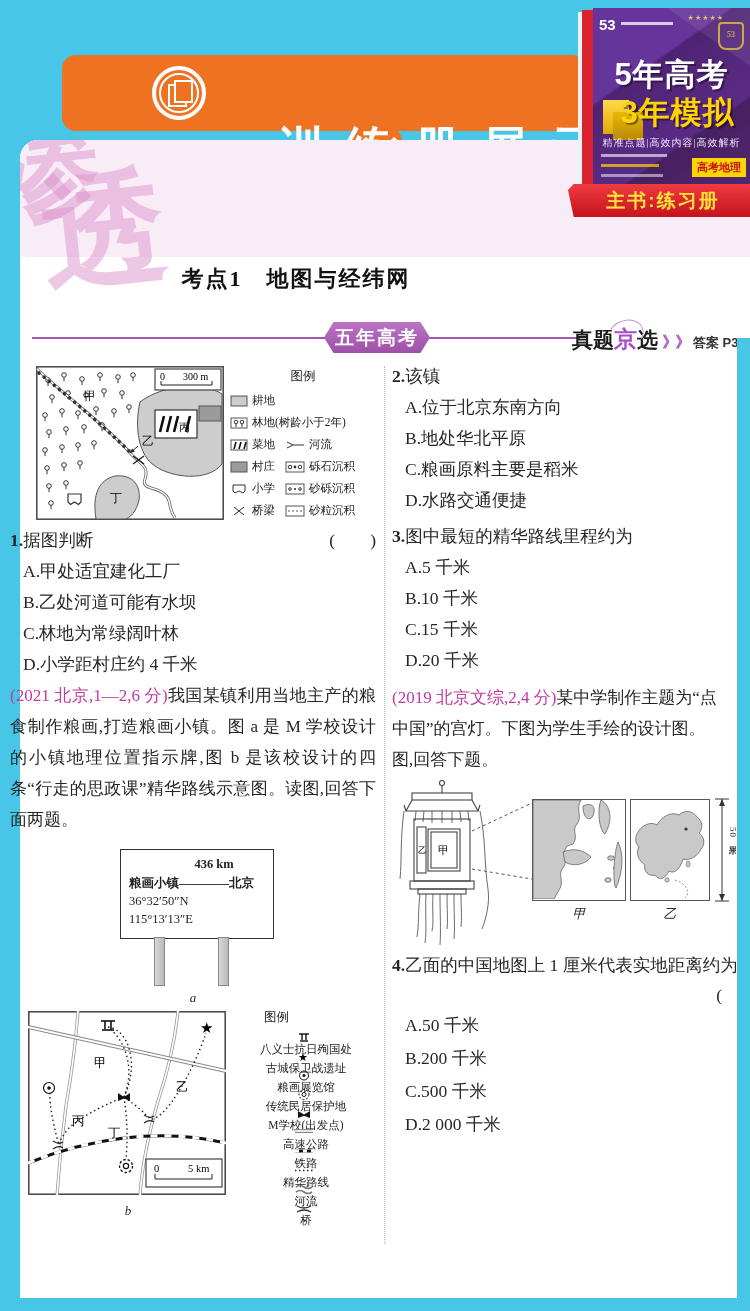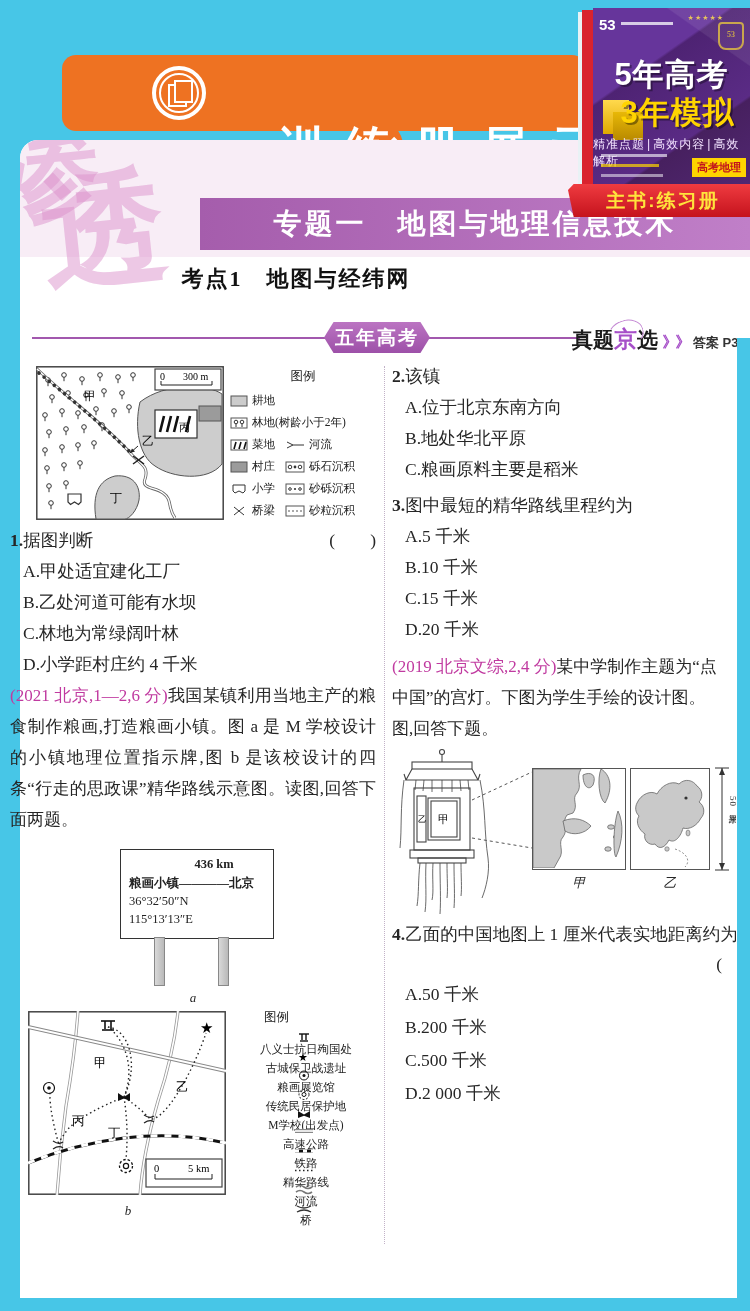--- a/index.html
+++ b/index.html
@@ -25,21 +25,21 @@
   .b53{left:6px;top:8px;color:#fff;font-family:"Liberation Sans",sans-serif;font-weight:bold;font-size:15px;}
   .bbar{background:rgba(255,255,255,0.75);height:3px;}
   .bstars{right:26px;top:6px;color:#e7c45c;font-size:7px;letter-spacing:1px;}
   .bshield{right:6px;top:14px;width:22px;height:24px;border:2px solid #c9a64d;border-radius:4px 4px 8px 8px;
      color:#c9a64d;font-size:8px;font-weight:bold;text-align:center;line-height:22px;}
   .btitle1{left:0;top:46px;width:100%;text-align:center;color:#fff;font-weight:bold;font-size:31px;
      font-family:"Liberation Sans",sans-serif;letter-spacing:1px;text-shadow:2px 2px 0 rgba(0,0,0,.35);}
   .btitle2{left:6px;top:84px;width:100%;text-align:center;color:#ffd400;font-weight:bold;font-size:31px;
      font-family:"Liberation Sans",sans-serif;letter-spacing:1px;text-shadow:2px 2px 0 rgba(0,0,0,.4);}
   .yb{background:linear-gradient(#ffd94d,#e0a900);}
-  .btag{left:0;top:128px;width:100%;color:#f3e3ff;font-size:12px;letter-spacing:1px;font-family:Liberation Mono, monospace;}
+  .btag{left:0;top:128px;width:100%;text-align:center;color:#f3e3ff;font-size:10px;letter-spacing:1px;}
   .bsubject{right:4px;top:150px;background:#ffd400;color:#c2151c;font-weight:bold;font-size:11px;
      padding:2px 5px;font-family:"Liberation Sans",sans-serif;}
   .ribbon{left:-10px;top:176px;width:190px;height:33px;background:linear-gradient(#ef3b40,#c5131d);
      clip-path:polygon(0 18%,3% 0,97% 0,100% 18%,97% 100%,3% 100%);}
   .ribbon-text{width:100%;text-align:center;line-height:33px;color:#ffe43c;font-weight:bold;font-size:19px;
      font-family:"Liberation Sans",sans-serif;letter-spacing:2px;}
   
   .page{left:20px;top:140px;width:730px;height:1158px;background:#fff;border-top-left-radius:18px;overflow:hidden;}
   .pink-head{left:0;top:0;width:100%;height:117px;background:#f8edf6;border-top-left-radius:18px;}
   .watermark{color:rgba(219,146,204,0.5);font-weight:bold;transform:rotate(-6deg);}
@@ -101,23 +101,20 @@
         <div class="abs pg" style="left:13px;top:5px;"></div>
       </div>
     </div>
     <div class="abs banner-title">训练册展示</div>
   </div>
 
   <div class="abs page">
     <div class="abs pink-head">
       <div class="abs watermark" style="left:-26px;top:-38px;font-size:105px;">渗</div>
       <div class="abs watermark" style="left:22px;top:8px;font-size:125px;">透</div>
-      <div class="abs topic-banner">
-        <span>专题一　地图与地理信息技术</span>
-      </div>
     </div>
 
     <div class="abs kaodian">考点1　地图与经纬网</div>
 
     <div class="abs sect-line"></div>
     <div class="abs badge">
       <span>五年高考</span>
     </div>
     <div class="abs zhenti">
       <span class="zt">真题</span><span class="jing"><i></i><span>京</span></span><span class="zt">选</span>
@@ -461,20 +458,21 @@
   </div>
 
   <div class="abs rcol">
     <div class="qline">
       <b>2.</b><span>该镇</span>
       
     </div>
     <div class="opt">A.位于北京东南方向</div>
     <div class="opt">B.地处华北平原</div>
     <div class="opt">C.粮画原料主要是稻米</div>
+    <div class="opt">D.水路交通便捷</div>
 
     <div class="qline" style="margin-top:4px;">
       <b>3.</b><span>图中最短的精华路线里程约为</span>
       
     </div>
     <div class="opt">A.5 千米</div>
     <div class="opt">B.10 千米</div>
     <div class="opt">C.15 千米</div>
     <div class="opt">D.20 千米</div>
 

